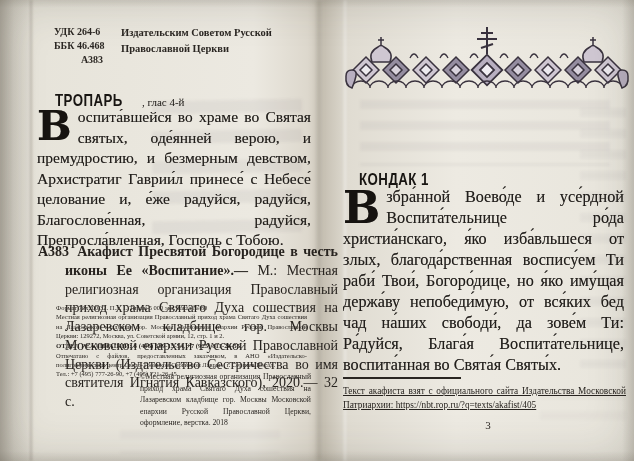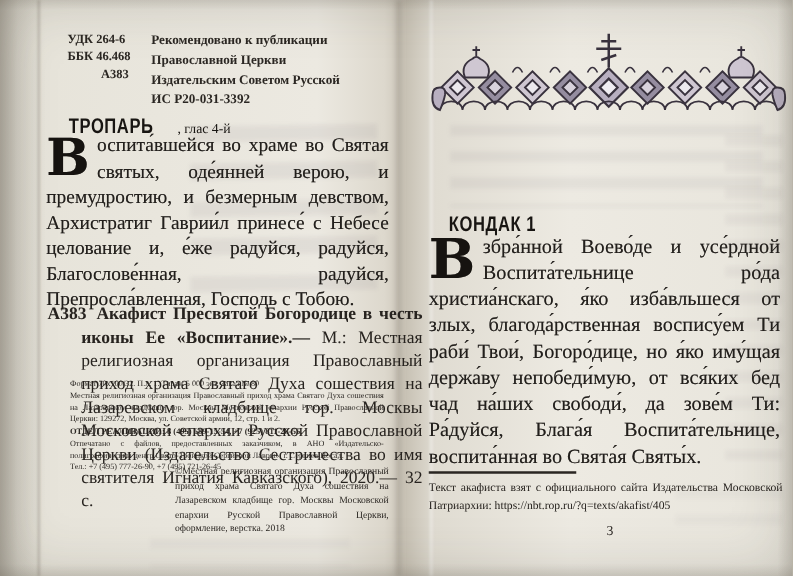--- a/index.html
+++ b/index.html
@@ -58,21 +58,21 @@
   .catalog .code{font-weight:700;padding-right:8px;}
   .catalog .title{font-weight:700;}
 
   .imprint{left:56px;top:303px;width:251px;font-size:6.5px;line-height:1.45;color:#2b2723;}
   .imprint .b{font-weight:700;font-size:6.8px;}
   .copyright{left:140px;top:371px;width:171px;font-size:7.7px;line-height:1.5;color:#2b2723;}
 
   .ornament{left:344px;top:24px;width:286px;height:76px;}
 
   .footrule{left:343px;top:377px;width:118px;height:2px;background:#2a2622;}
-  .footnote{left:343px;top:384px;width:283px;font-size:9.3px;line-height:1.55;color:#27231f;}
+  .footnote{left:343px;top:384px;width:283px;font-size:9.3px;line-height:1.55;color:#27231f;text-decoration:underline;}
   .pageno{left:470px;top:419px;width:36px;text-align:center;font-size:11px;color:#2b2723;}
 </style>
 </head>
 <body>
 
 <div class="scan">
 
   <div class="gutter-line"></div>
   <div class="edge-crease"></div>
   <div class="fold-right"></div>
@@ -84,24 +84,22 @@
 
   <div>
 
     <div class="abs udk">
       <div>УДК 264-6</div>
       <div>ББК 46.468</div>
       <div class="c">А383</div>
     </div>
 
     <div class="abs approval">
-      <div>Рекомендовано к публикации</div>
+      <div>Издательским Советом Русской</div>
       <div>Православной Церкви</div>
-      <div>Издательским Советом Русской</div>
-      <div>ИС Р20-031-3392</div>
     </div>
 
     <div class="abs heading tropar-h">
       <span class="main">ТРОПАРЬ</span><span class="suffix">, глас 4-й</span>
     </div>
 
     <div class="abs just tropar-p">
       <span class="dropcap">В</span><span>оспита́вшейся во храме во Святая святых, оде́янней верою, и премудростию, и безмерным девством, Архистратиг Гаврии́л принесе́ с Небесе́ целование и, е́же радуйся, радуйся, Благослове́нная, радуйся, Препросла́вленная, Господь с Тобою.</span>
     </div>
 

